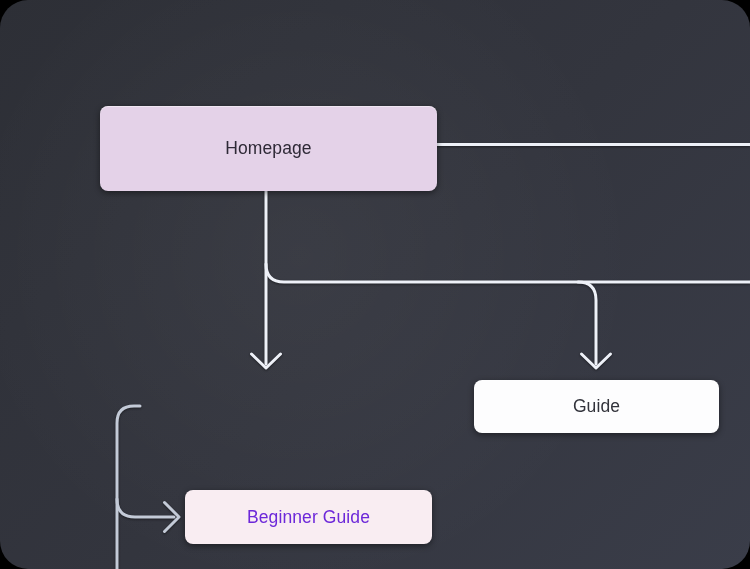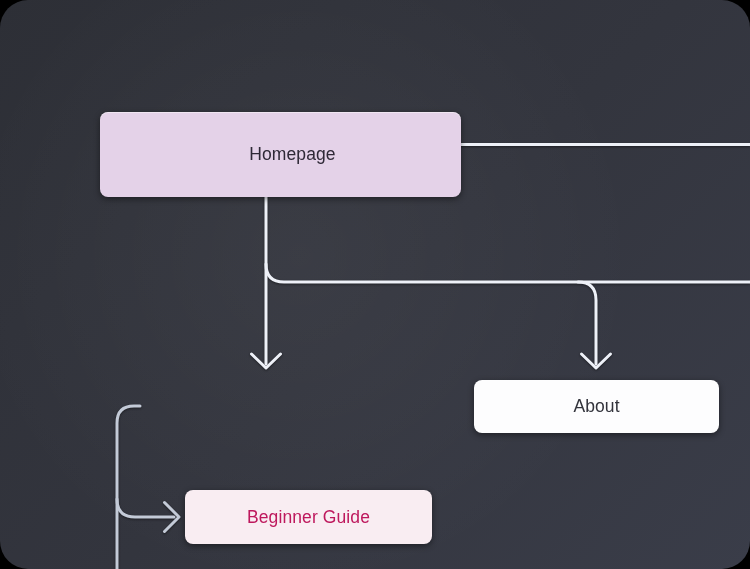--- a/index.html
+++ b/index.html
@@ -48,38 +48,37 @@
     justify-content: center;
     border-radius: 8px;
     font-size: 17.5px;
     letter-spacing: 0.1px;
     color: var(--node-text, #32333b);
     box-shadow: 0 2px 6px rgba(0,0,0,0.45);
     cursor: default;
     user-select: none;
   }
   .node-homepage {
-    left: 100px; top: 112px; width: 337px; height: 85px;
+    left: 100px; top: 106px; width: 337px; height: 85px;
     background: var(--node-homepage-bg, #e4d2e8);
     box-shadow: inset 0 1px 0 rgba(255,255,255,0.45), 0 2px 6px rgba(0,0,0,0.45);
     color: #2e2936;
-    padding-left: 24px;
   }
   .node-article {
     left: 141px; top: 380px; width: 249px; height: 54px;
     background: var(--node-default-bg, #fdfdfe);
   }
   .node-about {
     left: 474px; top: 380px; width: 245px; height: 53px;
     background: var(--node-default-bg, #fdfdfe);
   }
   .node-beginner-guide {
     left: 185px; top: 490px; width: 247px; height: 54px;
     background: var(--node-beginner-guide-bg, #f9edf2);
-    color: #be185d;
+    color: #6d28d9;
   }
 </style>
 </head>
 <body>
 
 <div class="stage">
   <div class="canvas">
 
     <svg class="edges" viewBox="0 0 750 569" xmlns="http://www.w3.org/2000/svg">
 
@@ -110,21 +109,21 @@
         <path d="M 164.5 502.5 L 179 517 L 164.5 531.5"></path>
       </g>
     </svg>
 
     <div class="node node-homepage">
       <span>Homepage</span>
     </div>
 
 
     <div class="node node-about">
-      <span>About</span>
+      <span>Guide</span>
     </div>
 
     <div class="node node-beginner-guide">
       <span>Beginner Guide</span>
     </div>
 
   </div>
 </div>
 
 </body></html>

